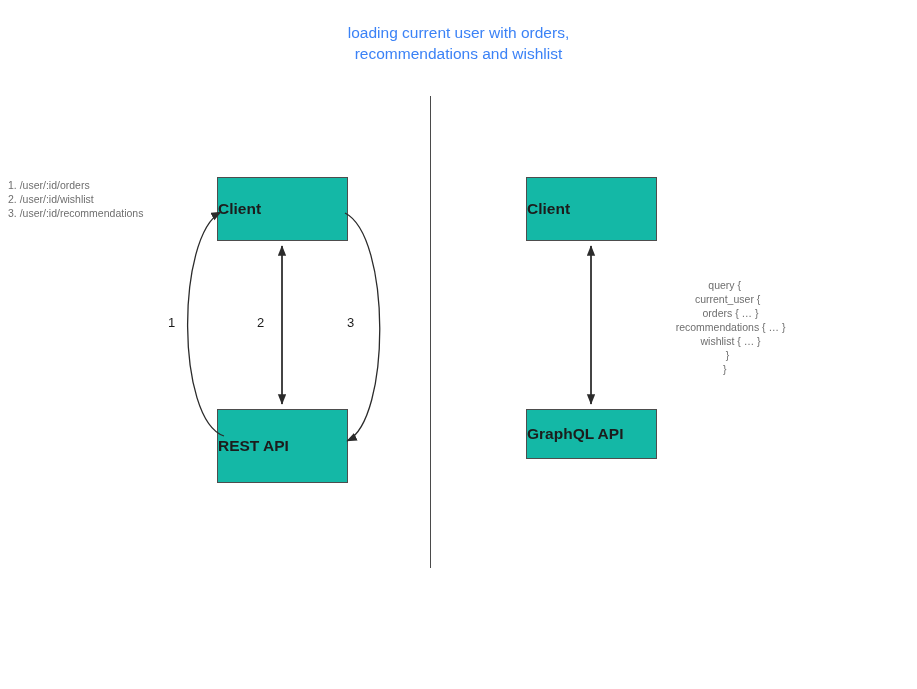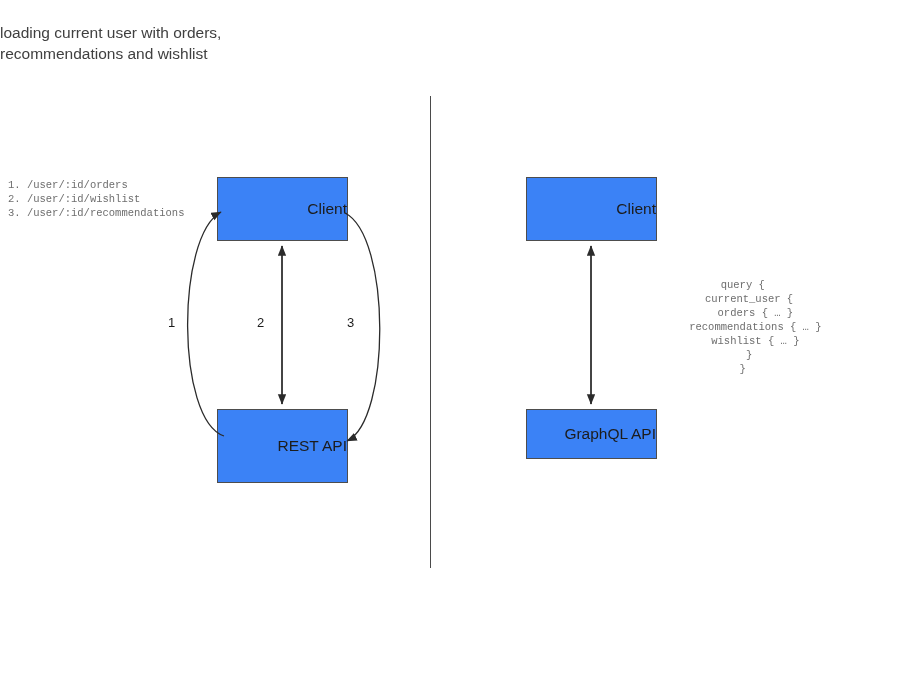--- a/index.html
+++ b/index.html
@@ -13,52 +13,54 @@
     position: relative;
     font-family: "Liberation Sans", sans-serif;
     color: #1a1a1a;
     overflow: hidden;
   }
   .title {
     position: absolute;
     left: 0;
     top: 22px;
     width: 917px;
+    text-align: center;
     font-size: 15.5px;
     line-height: 21px;
-    color: #404040;
+    color: #3b82f6;
     white-space: pre-line;
   }
   .divider {
     position: absolute;
     left: 430px;
     top: 96px;
     width: 1px;
     height: 472px;
     background: #4a4a4a;
   }
   .node {
     position: absolute;
-    background: #3b82f6;
+    background: #14b8a6;
     border: 1px solid #4d4d4d;
     display: flex;
     align-items: center;
-    justify-content: flex-end;
+    justify-content: flex-start;
     font-size: 15.5px;
     color: #1c1c1c;
     box-sizing: border-box;
+    font-weight: bold;
   }
   #rest-client   { left: 217px; top: 177px; width: 131px; height: 64px; }
   #rest-api      { left: 217px; top: 409px; width: 131px; height: 74px; }
   #gql-client    { left: 526px; top: 177px; width: 131px; height: 64px; }
   #gql-api       { left: 526px; top: 409px; width: 131px; height: 50px; }
 
   .code {
     position: absolute;
-    font-family: Liberation Mono, monospace;
+    font-family: Liberation Sans, sans-serif;
     font-size: 10.5px;
     line-height: 14px;
     color: #6e6e6e;
     white-space: pre;
   }
   #endpoint-list { left: 8px; top: 178px; }
   #gql-query     { left: 664px; top: 278px; text-align: center; }
 
   .edge-label {
     position: absolute;

